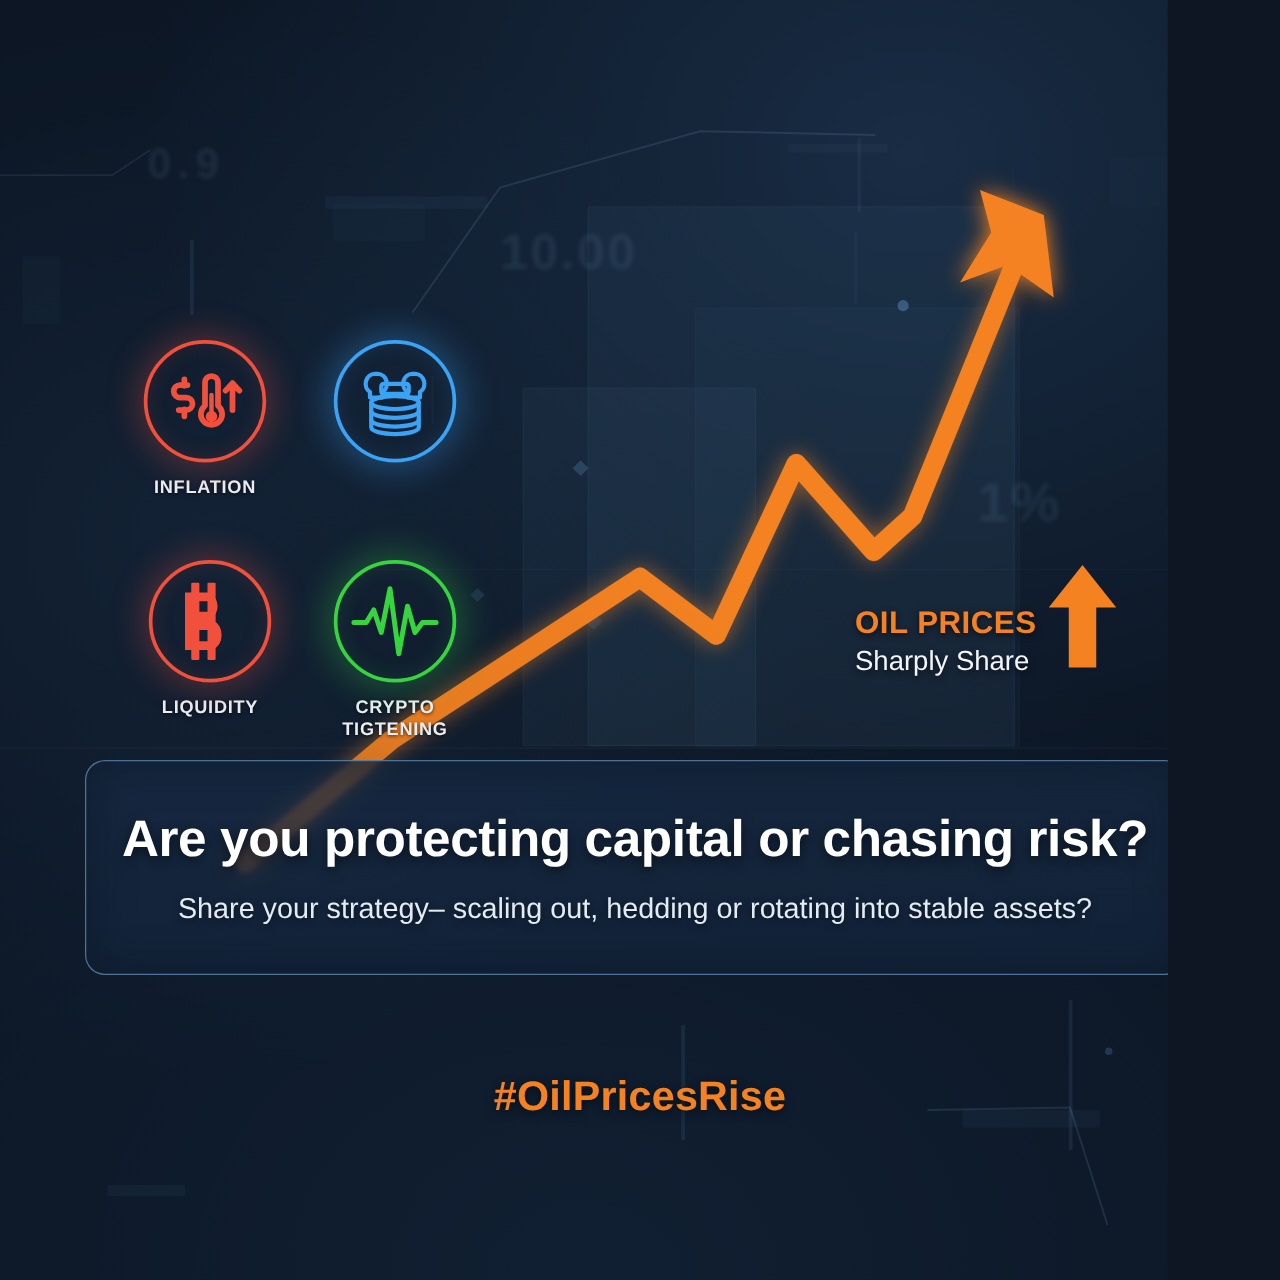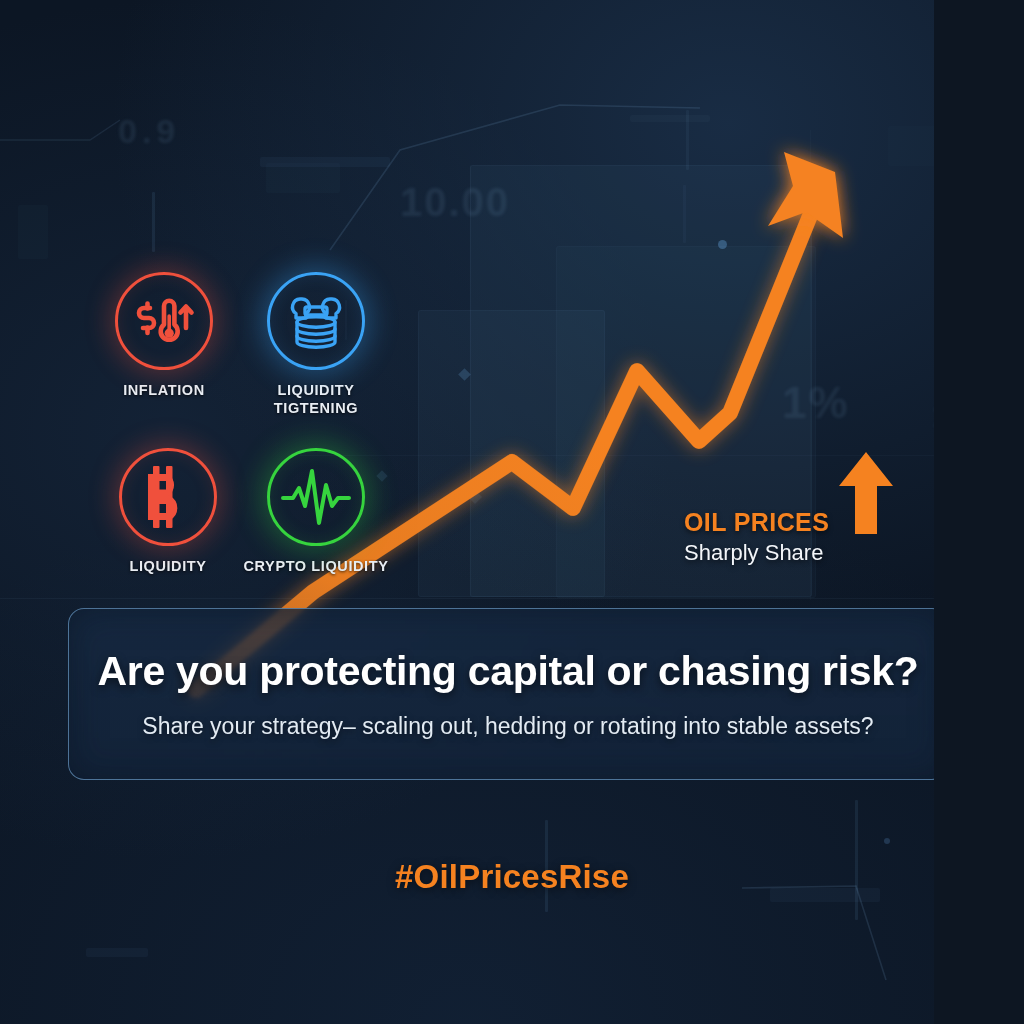--- a/index.html
+++ b/index.html
@@ -40,21 +40,21 @@
   .ring.blue  {border:3.5px solid #3aa3f5; box-shadow:0 0 28px 6px rgba(58,163,245,0.33), inset 0 0 18px rgba(58,163,245,0.12);}
   .ring.green {border:3.5px solid #36d43e; box-shadow:0 0 28px 6px rgba(54,212,62,0.30), inset 0 0 18px rgba(54,212,62,0.12);}
   .ring svg{display:block;}
   .icon-label{
     margin-top:12px;color:#e9eef4;font-weight:700;
     font-size:14.5px;letter-spacing:0.6px;line-height:1.22;
     text-shadow:0 1px 3px rgba(0,0,0,0.75);
   }
 
   
-  #oil-callout{position:absolute;left:684px;top:510px;}
+  #oil-callout{position:absolute;left:684px;top:486px;}
   #oil-title{color:#f58220;font-weight:700;font-size:25px;letter-spacing:0.4px;
              text-shadow:0 2px 5px rgba(0,0,0,0.6);line-height:1;}
   #oil-sub{color:#f3f6fa;font-weight:400;font-size:22px;margin-top:7px;
            text-shadow:0 2px 5px rgba(0,0,0,0.6);line-height:1;}
 
   
   #cta-panel{
     position:absolute;left:68px;top:608px;width:880px;height:172px;
     box-sizing:border-box;border:1.6px solid rgba(125,180,228,0.55);
     border-radius:16px;
@@ -169,21 +169,20 @@
         <svg width="64" height="60" viewBox="0 0 64 60" fill="none" stroke="#3aa3f5" stroke-width="3.4" stroke-linecap="round" stroke-linejoin="round">
           <path d="M16 8 a8 8 0 0 0 -4 14.6 v4.4 h10 v-4.4 A8 8 0 0 0 18 8 z"></path>
           <path d="M48 8 a8 8 0 0 1 4 14.6 v4.4 h-10 v-4.4 A8 8 0 0 1 46 8 z"></path>
           <rect x="21" y="16" width="22" height="8" rx="2"></rect>
           <ellipse cx="32" cy="31" rx="19" ry="5.2"></ellipse>
           <path d="M13 31 v7 a19 5.2 0 0 0 38 0 v-7"></path>
           <path d="M13 38 v7 a19 5.2 0 0 0 38 0 v-7"></path>
           <path d="M13 45 v6 a19 5.2 0 0 0 38 0 v-6"></path>
         </svg>
       </div>
-      <div class="icon-label">LIQUIDITY TIGTENING</div>
     </div>
 
     <div class="icon-cell" style="left:4px;top:176px;">
       <div class="ring red">
         <svg width="52" height="62" viewBox="0 0 52 62" fill="#f0503c">
           <rect x="11" y="0" width="6.5" height="62" rx="1"></rect>
           <rect x="24" y="0" width="6.5" height="62" rx="1"></rect>
           <path d="M6 8 h20 a13 13 0 0 1 0 22 h-20 z M6 30 h22 a13.5 13.5 0 0 1 0 24 h-22 z
                    M13.2 15 h12.4 a6.2 6.2 0 0 1 0 8.4 h-12.4 z
                    M13.2 38 h14 a6.6 6.6 0 0 1 0 9 h-14 z" fill-rule="evenodd"></path>
@@ -191,21 +190,21 @@
       </div>
       <div class="icon-label">LIQUIDITY</div>
     </div>
 
     <div class="icon-cell" style="left:152px;top:176px;">
       <div class="ring green">
         <svg width="70" height="58" viewBox="0 0 70 58" fill="none" stroke="#36d43e" stroke-width="4" stroke-linecap="round" stroke-linejoin="round">
           <polyline points="2,30 12,30 18,20 24,38 31,3 38,55 45,17 51,38 57,30 68,30"></polyline>
         </svg>
       </div>
-      <div class="icon-label">CRYPTO LIQUIDITY</div>
+      <div class="icon-label">CRYPTO TIGTENING</div>
     </div>
   </div>
 
   <div id="oil-callout">
     <div id="oil-title">OIL PRICES</div>
     <div id="oil-sub">Sharply Share</div>
   </div>
   <svg class="layer">
     <polygon points="866,452 893,486 877,486 877,534 855,534 855,486 839,486" fill="#f58220"></polygon>
   </svg>

